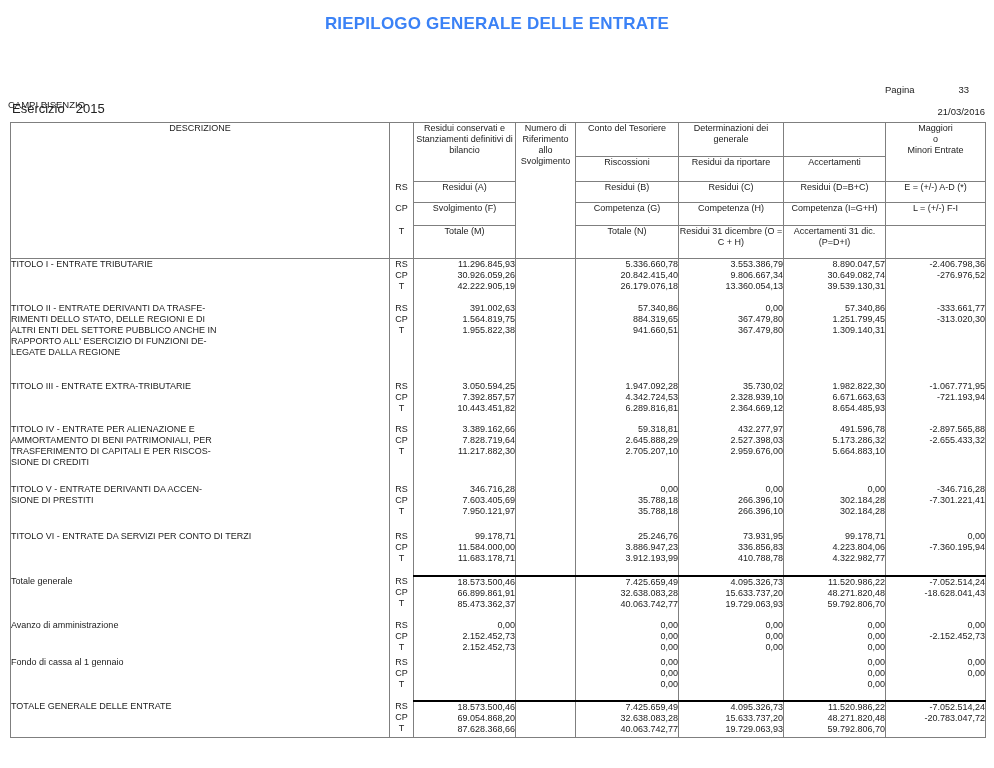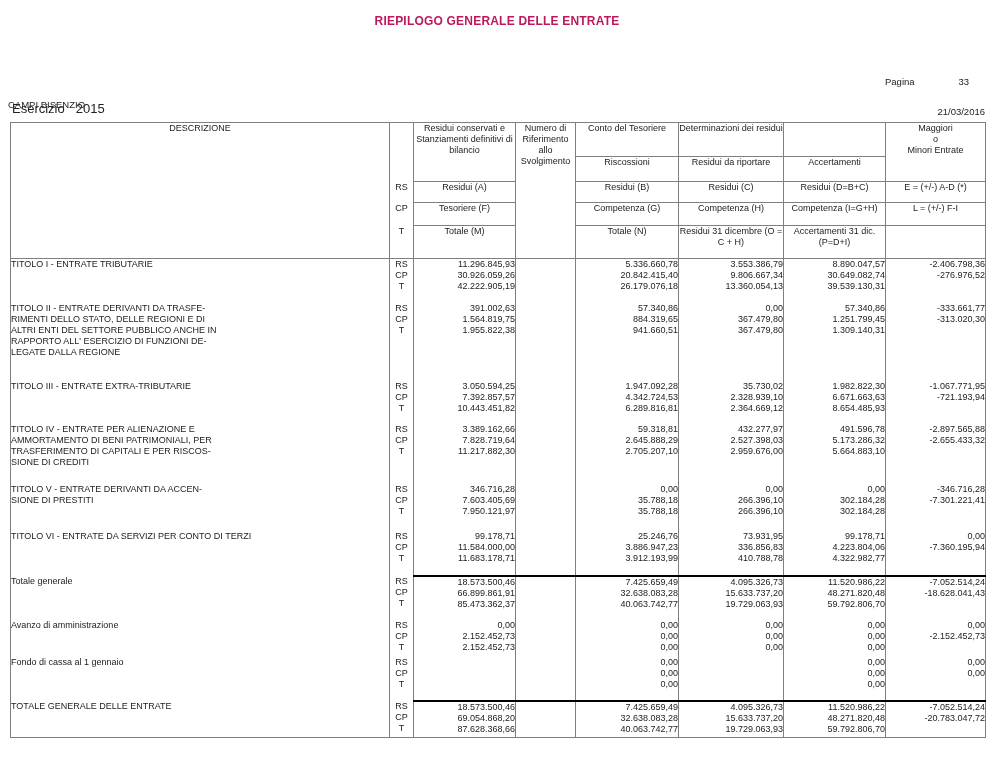--- a/index.html
+++ b/index.html
@@ -8,27 +8,27 @@
     width:994px; height:768px;
     font-family:"Liberation Sans", sans-serif;
     color:#222;
     position:relative;
     overflow:hidden;
   }
   .page { position:absolute; left:0; top:0; width:994px; height:768px; background:#fff; }
 
   .doc-title {
     position:absolute; top:14px; left:0; width:100%;
-    text-align:center; font-size:12px; font-weight:bold; color:#be185d;
+    text-align:center; font-size:17px; font-weight:bold; color:#3b82f6;
     letter-spacing:0.2px;
   }
   .meta-entity   { position:absolute; left:8px;  top:84px;  font-size:9.5px;margin-top:15px; }
   .meta-esercizio{ position:absolute; left:12px;  top:101px; font-size:13px; }
   .meta-esercizio .gap { display:inline-block; width:11px; }
-  .meta-pagina   { position:absolute; left:885px; top:76px; width:84px;
+  .meta-pagina   { position:absolute; left:885px; top:84px; width:84px;
                    display:flex; justify-content:space-between; font-size:9.5px; }
   .meta-date     { position:absolute; right:9px; top:106px; font-size:9.5px;text-align:center; }
 
   table.main {
     position:absolute; left:10px; top:122px; width:975px;
     border-collapse:collapse; table-layout:fixed;
     border:1px solid #7f7f7f;
   }
   .main td {
     border-left:1px solid #7f7f7f;
@@ -86,21 +86,21 @@
         <col style="width:102px">
         <col style="width:100px">
     </colgroup>
     <thead>
       <tr class="h1">
         <td class="desc-h bb" rowspan="5">DESCRIZIONE</td>
         <td class="bbless" rowspan="2"></td>
         <td class="bb vt hpad" rowspan="2">Residui conservati e Stanziamenti definitivi di bilancio</td>
         <td class="num-h bb" rowspan="5">Numero di Riferimento allo Svolgimento</td>
         <td class="bb vt hpad">Conto del Tesoriere</td>
-        <td class="bb vt hpad">Determinazioni dei residui</td>
+        <td class="bb vt hpad">Determinazioni dei generale</td>
         <td class="bb"></td>
         <td class="bb vt hpad" rowspan="2">
           <div>Maggiori</div>
           <div>o</div>
           <div>Minori Entrate</div>
         </td>
       </tr>
       <tr class="h2">
         <td class="bb vm">Riscossioni</td>
         <td class="bb vm">Residui da riportare</td>
@@ -109,21 +109,21 @@
       <tr class="h3">
         <td class="vm">RS</td>
         <td class="bb vm">Residui (A)</td>
         <td class="bb vm">Residui (B)</td>
         <td class="bb vm">Residui (C)</td>
         <td class="bb vm">Residui (D=B+C)</td>
         <td class="bb vm">E = (+/-) A-D (*)</td>
       </tr>
       <tr class="h4">
         <td class="vm">CP</td>
-        <td class="bb vm">Tesoriere (F)</td>
+        <td class="bb vm">Svolgimento (F)</td>
         <td class="bb vm">Competenza (G)</td>
         <td class="bb vm">Competenza (H)</td>
         <td class="bb vm">Competenza (I=G+H)</td>
         <td class="bb vm">L = (+/-) F-I</td>
       </tr>
       <tr class="h5">
         <td class="bb vm">T</td>
         <td class="bb vm">Totale (M)</td>
         <td class="bb vm">Totale (N)</td>
         <td class="bb vm hpad">Residui 31 dicembre (O = C + H)</td>

